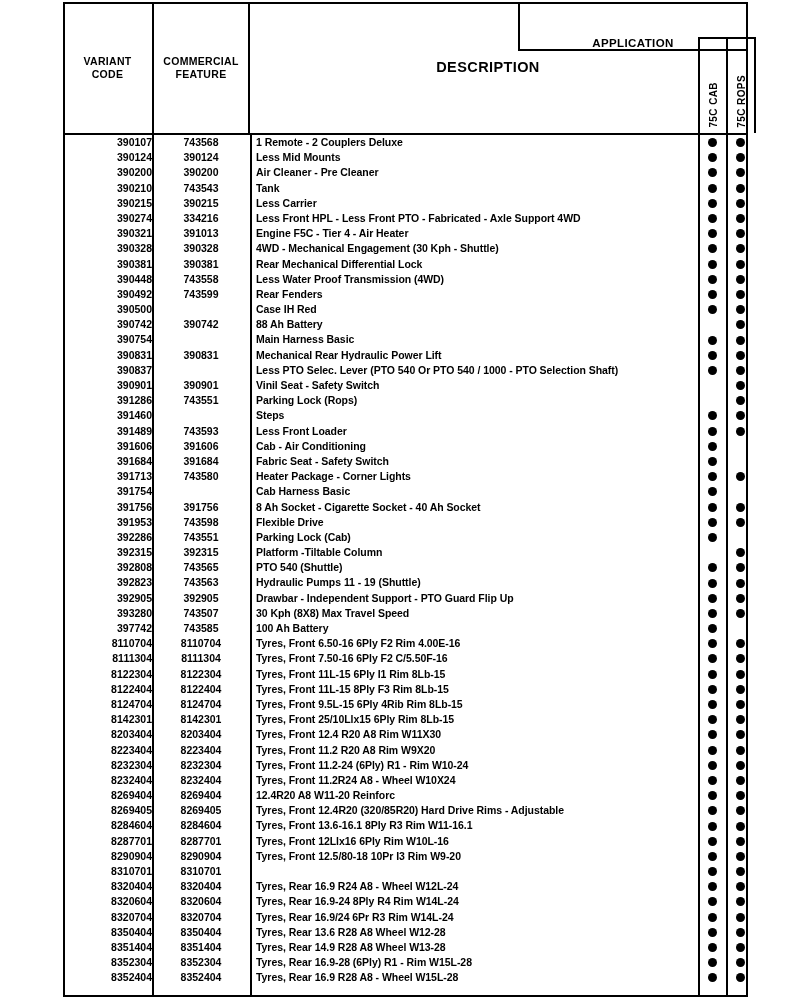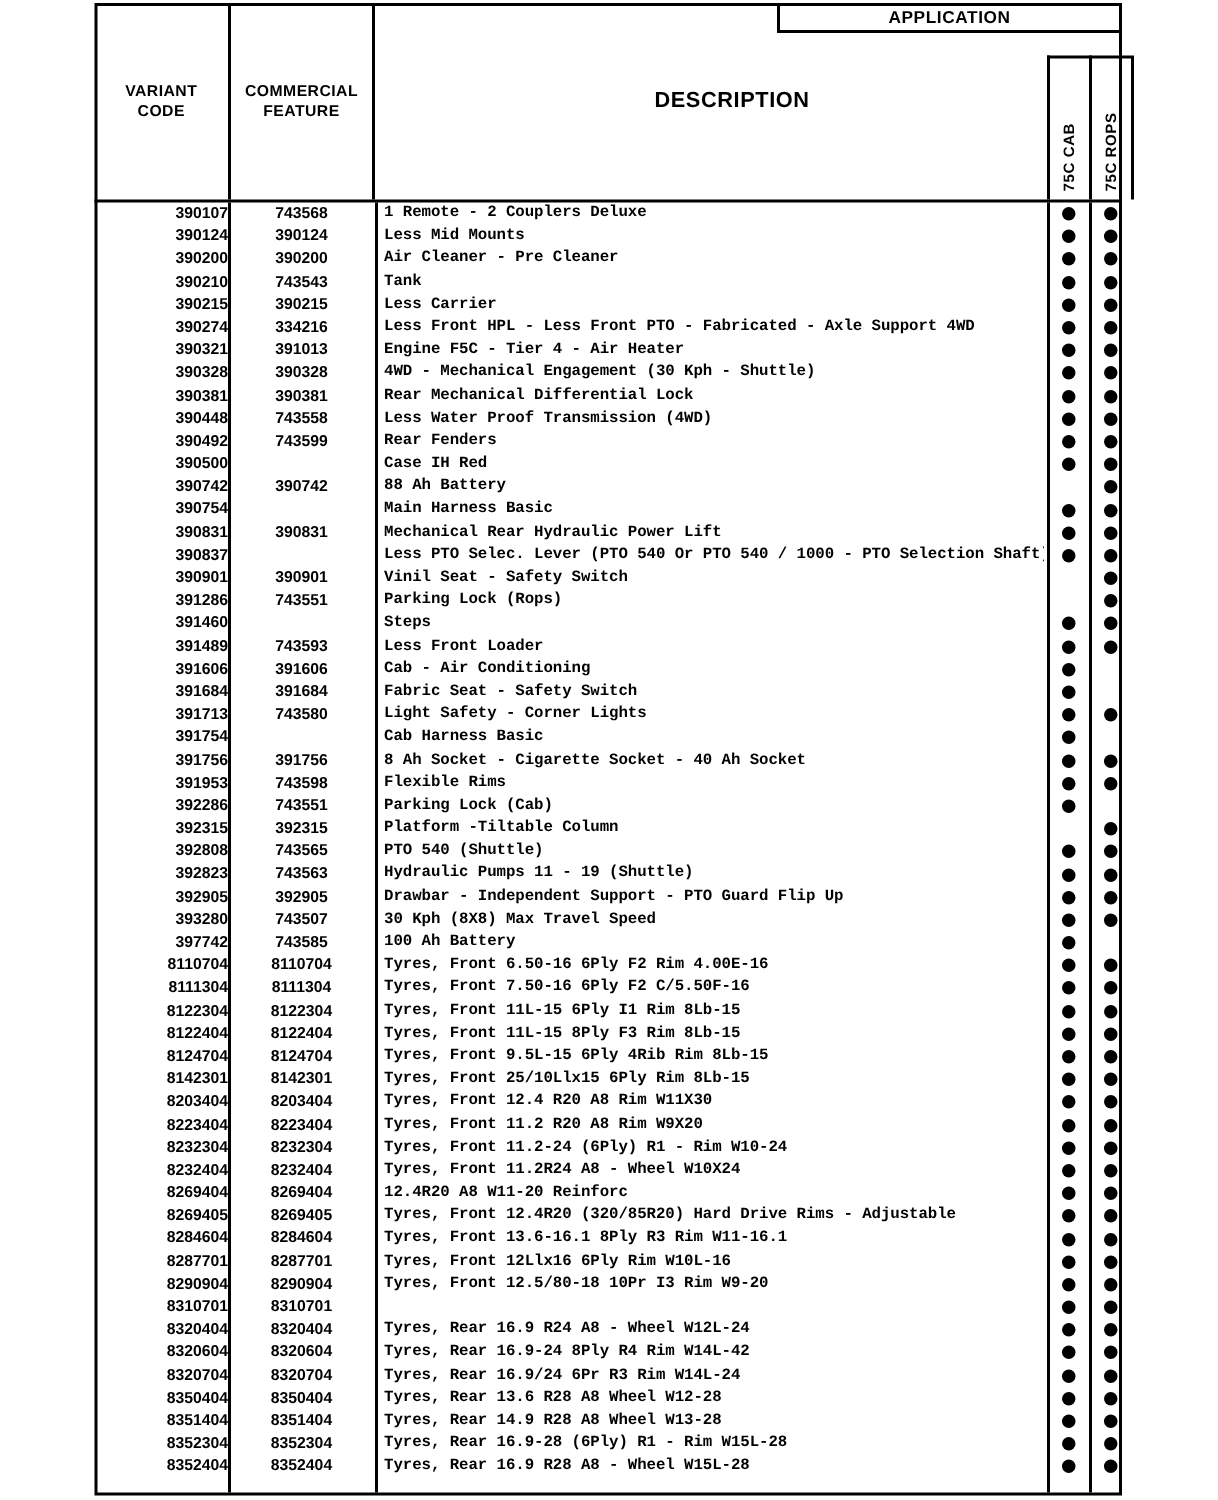--- a/index.html
+++ b/index.html
@@ -20,26 +20,26 @@
     width: 812px;
     height: 1000px;
   }
 
   
   .app-head {
     position: absolute;
     left: 518px;
     top: 2px;
     width: 230px;
-    height: 20px;
+    height: 49px;
     border: 2px solid #000;
     border-bottom-width: 2px;
     box-sizing: border-box;
     display: flex;
-    align-items: center;
+    align-items: flex-end;
     justify-content: center;
   }
   .app-head-label {
     font-size: 11.5px;
     font-weight: bold;
     letter-spacing: 0.4px;
   }
 
   
   .frame {
@@ -143,21 +143,21 @@
   .c-variant, .c-feature, .c-desc {
     position: absolute;
     top: 0;
     height: 15.2px;
     font-size: 10.5px;
     font-weight: bold;
     overflow: hidden;
   }
   .c-variant { left: 0px;   width: 89px;  text-align: right; }
   .c-feature { left: 89px;  width: 98px;  text-align: center; }
-  .c-desc    { left: 193px; width: 440px; text-align: left; letter-spacing: -0.05px; font-family: Liberation Mono, monospace; }
+  .c-desc    { left: 193px; width: 440px; text-align: left; letter-spacing: -0.05px; }
 
   .mark {
     position: absolute;
     top: 0;
     height: 15.2px;
     width: 28px;
   }
   .mark.m-cab  { left: 635px; }
   .mark.m-rops { left: 663px; }
   .mark i {
@@ -439,21 +439,21 @@
         <div class="c-feature">391684</div>
         <div class="c-desc">Fabric Seat - Safety Switch</div>
         <div class="mark m-cab">
           <i></i>
         </div>
         <div class="mark m-rops off"></div>
       </div>
       <div class="row">
         <div class="c-variant">391713</div>
         <div class="c-feature">743580</div>
-        <div class="c-desc">Light Safety - Corner Lights</div>
+        <div class="c-desc">Heater Package - Corner Lights</div>
         <div class="mark m-cab">
           <i></i>
         </div>
         <div class="mark m-rops">
           <i></i>
         </div>
       </div>
       <div class="row">
         <div class="c-variant">391754</div>
         <div class="c-feature"></div>
@@ -470,21 +470,21 @@
         <div class="mark m-cab">
           <i></i>
         </div>
         <div class="mark m-rops">
           <i></i>
         </div>
       </div>
       <div class="row">
         <div class="c-variant">391953</div>
         <div class="c-feature">743598</div>
-        <div class="c-desc">Flexible Rims</div>
+        <div class="c-desc">Flexible Drive</div>
         <div class="mark m-cab">
           <i></i>
         </div>
         <div class="mark m-rops">
           <i></i>
         </div>
       </div>
       <div class="row">
         <div class="c-variant">392286</div>
         <div class="c-feature">743551</div>
@@ -738,21 +738,21 @@
         <div class="mark m-cab">
           <i></i>
         </div>
         <div class="mark m-rops">
           <i></i>
         </div>
       </div>
       <div class="row">
         <div class="c-variant">8320604</div>
         <div class="c-feature">8320604</div>
-        <div class="c-desc">Tyres, Rear 16.9-24 8Ply R4 Rim W14L-42</div>
+        <div class="c-desc">Tyres, Rear 16.9-24 8Ply R4 Rim W14L-24</div>
         <div class="mark m-cab">
           <i></i>
         </div>
         <div class="mark m-rops">
           <i></i>
         </div>
       </div>
       <div class="row">
         <div class="c-variant">8320704</div>
         <div class="c-feature">8320704</div>

